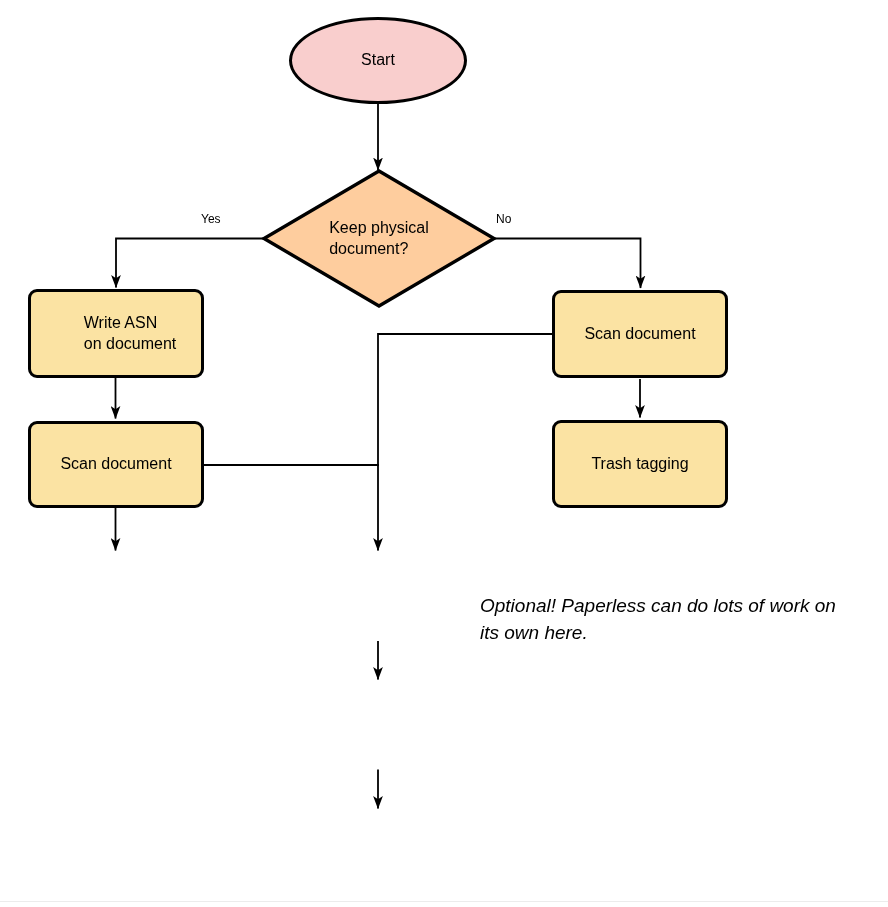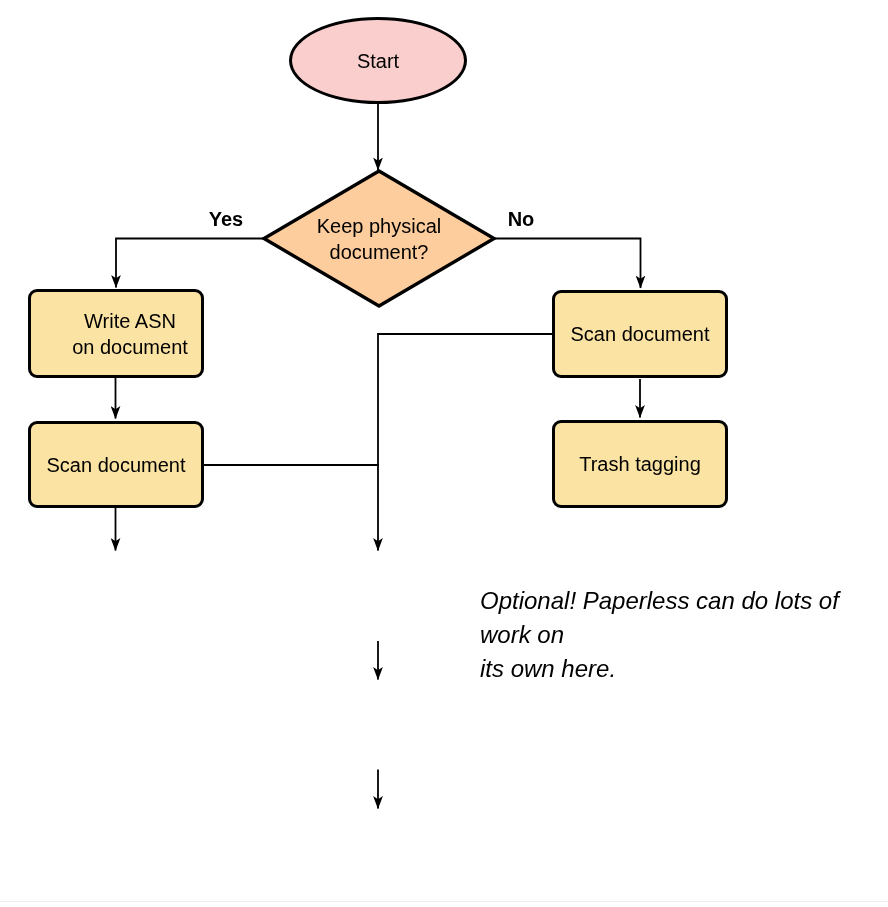--- a/index.html
+++ b/index.html
@@ -14,34 +14,33 @@
   .stage{
     position:relative;width:888px;height:907px;background:var(--background);
     font-family:"Liberation Sans", sans-serif;color:#000;overflow:hidden;
   }
   .edges{position:absolute;left:0;top:0;width:888px;height:907px;}
   .edge{fill:none;stroke:var(--stroke);stroke-width:1.8px;}
   .arrow-head{fill:var(--stroke);}
   .decision-shape{fill:var(--decision-fill);stroke:var(--stroke);stroke-width:3.4px;}
   .node{
     position:absolute;display:flex;align-items:center;justify-content:center;
-    text-align:center;white-space:pre-line;font-size:20px;line-height:1.3;
+    white-space:pre-line;font-size:16px;line-height:1.3;
     box-sizing:border-box;
   }
   .box{background:var(--process-fill);border:3px solid var(--stroke);border-radius:9px;}
   .terminal{background:var(--terminal-fill);border:3px solid var(--stroke);border-radius:50%;}
   .decision-label{background:transparent;}
   .edge-label{
-    position:absolute;font-size:20px;line-height:20px;text-align:center;
+    position:absolute;font-size:12px;line-height:20px;text-align:left;
     background:var(--background);
-    font-weight:bold;
   }
   .note{
-    position:absolute;font-size:24px;font-style:italic;line-height:1.42;
-    white-space:pre-line;text-align:left;
+    position:absolute;font-size:19px;font-style:italic;line-height:1.42;
+    white-space:pre-line;text-align:left;margin-top:9px;
   }
   .bottom-rule{position:absolute;left:0;top:901px;width:888px;height:1px;background:var(--bottom-rule);}
 </style>
 </head>
 <body>
 
 <div class="stage">
 
   <svg class="edges" viewBox="0 0 888 907" xmlns="http://www.w3.org/2000/svg">
     <defs>

